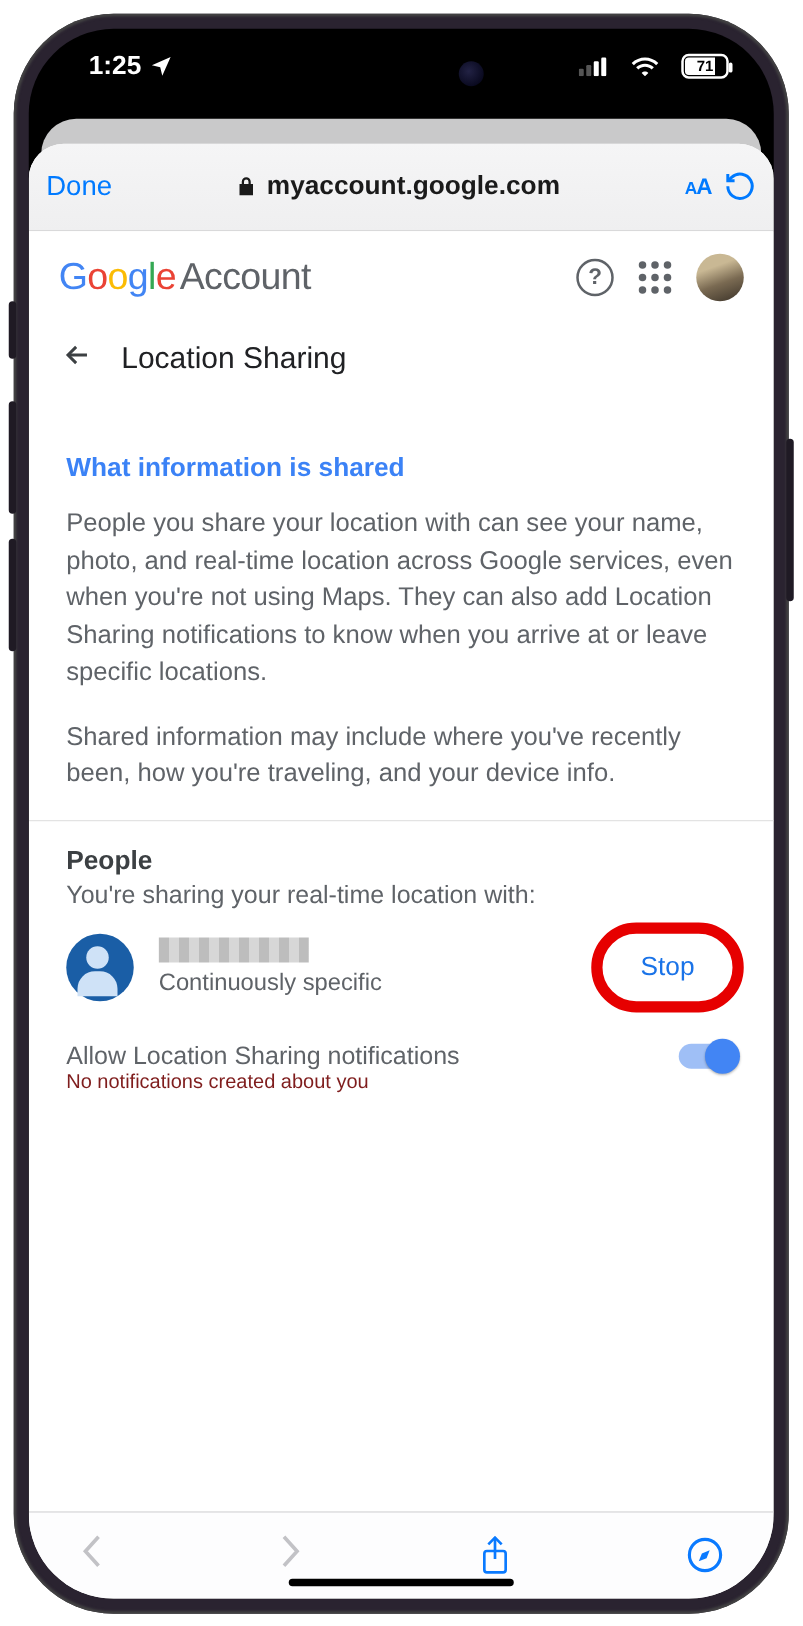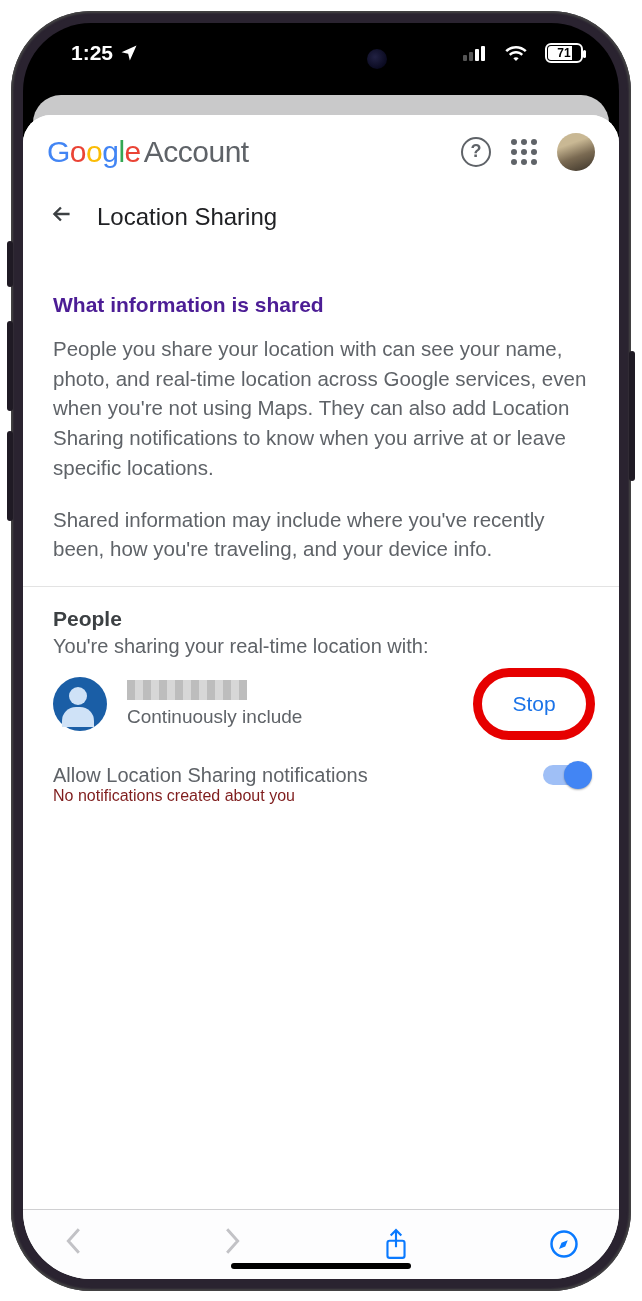--- a/index.html
+++ b/index.html
@@ -158,21 +158,21 @@
   .page-title{ font-size:24px; color:#202124; font-weight:400;}
 
   .body-text{
     padding: 24px 30px 0;
     color:#5f6368;
     font-size:20.5px;
     line-height:1.45;
   }
   .section-h{
     font-weight:700;
-    color:#4c1d95;
+    color:#3b82f6;
     font-size:21px;
     margin: 24px 0 14px;
   }
   .para{ margin-bottom: 22px; }
 
   .people-section{
     border-top:1px solid #e3e3e3;
     margin-top: 6px;
     padding: 20px 30px 0;
   }
@@ -285,20 +285,34 @@
           <div class="battery-fill"></div>
           <span>71</span>
         </div>
       </div>
     </div>
 
     <div class="sheet-area">
       <div class="sheet-back"></div>
       <div class="sheet">
 
+        <div class="safari-header">
+          <span class="done-btn">Done</span>
+          <div class="url">
+            <svg width="16" height="18" viewBox="0 0 16 20" fill="#1a1a1a">
+                <path d="M12 8V6a4 4 0 10-8 0v2H2v10h12V8h-2zM6 6a2 2 0 114 0v2H6V6z"></path>
+              </svg>
+            <span>myaccount.google.com</span>
+          </div>
+          <span class="aa-btn"><span class="small">A</span><span>A</span></span>
+          <svg class="reload" width="26" height="26" viewBox="0 0 24 24" fill="none" stroke="#007aff" stroke-width="2.2">
+              <path d="M3 12a9 9 0 1 0 3-6.7L3 8"></path>
+              <path d="M3 3v5h5"></path>
+            </svg>
+        </div>
 
         <div class="page">
 
           <div class="google-header">
             <div class="google-logo">
               <span class="g-b">G</span>
               <span class="g-r">o</span>
               <span class="g-y">o</span>
               <span class="g-b">g</span>
               <span class="g-g">l</span>
@@ -338,21 +352,21 @@
           </div>
 
           <div class="people-section">
             <div class="people-h">People</div>
             <div class="people-sub">You're sharing your real-time location with:</div>
 
             <div class="person-row">
               <div class="person-avatar"></div>
               <div class="person-info">
                 <div class="redacted"></div>
-                <div class="person-sub">Continuously include</div>
+                <div class="person-sub">Continuously specific</div>
               </div>
               <div class="stop-wrap">
                 <div class="red-ring"></div>
                 <span class="stop-btn">Stop</span>
               </div>
             </div>
 
             <div class="notif-row">
               <span>Allow Location Sharing notifications</span>
               <div class="switch"></div>

